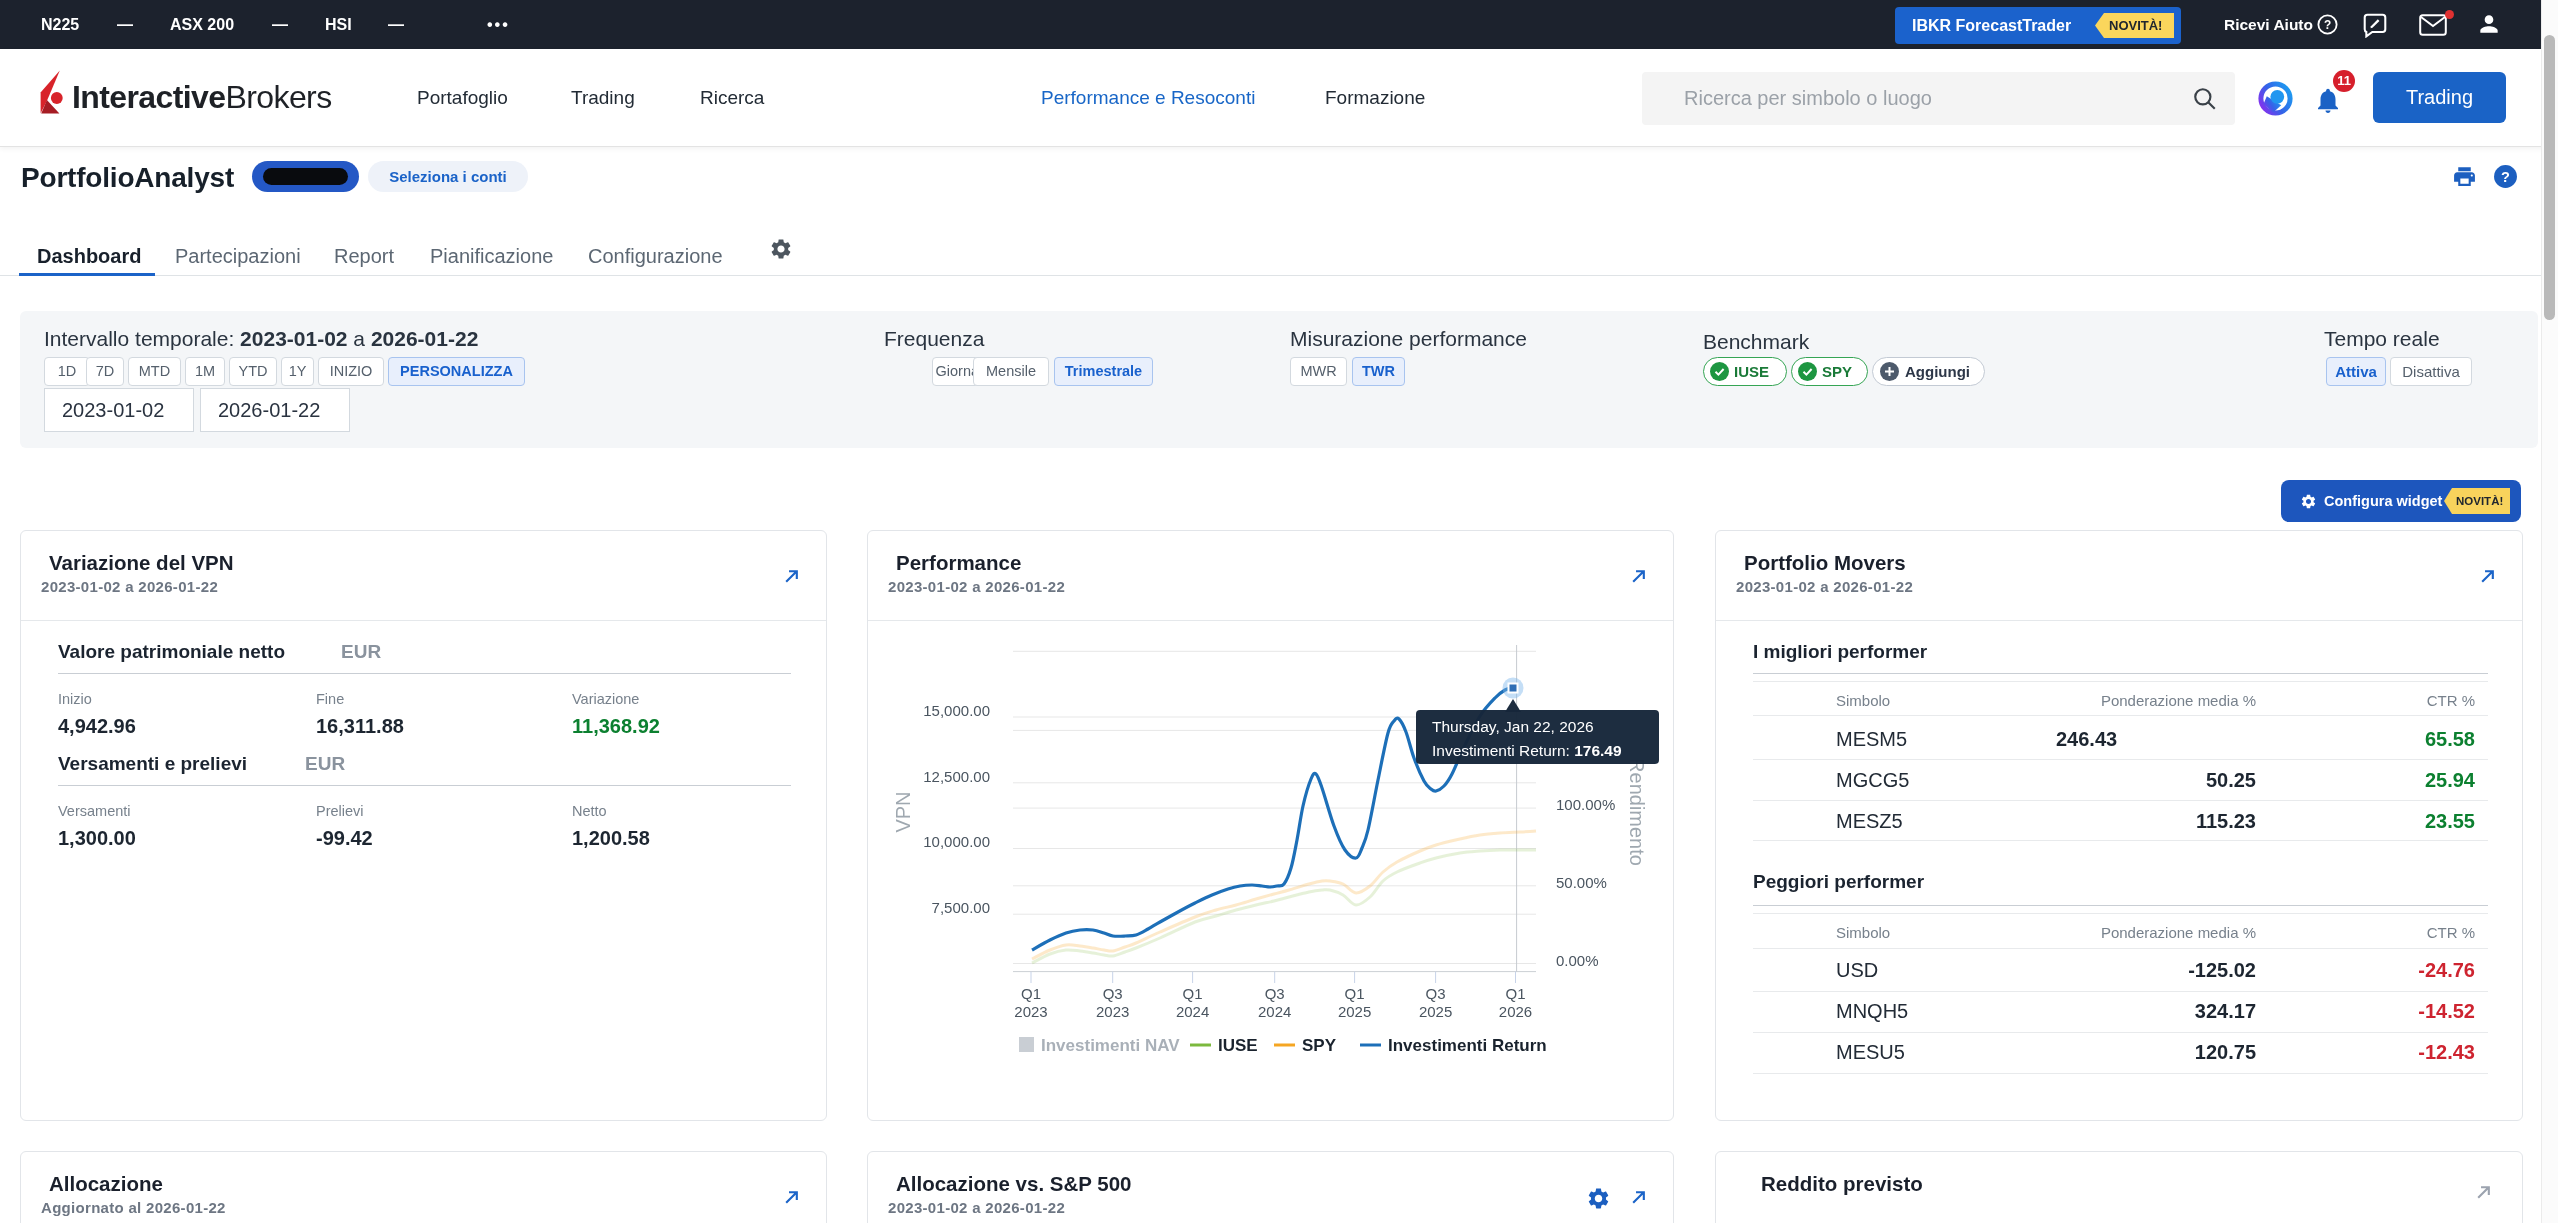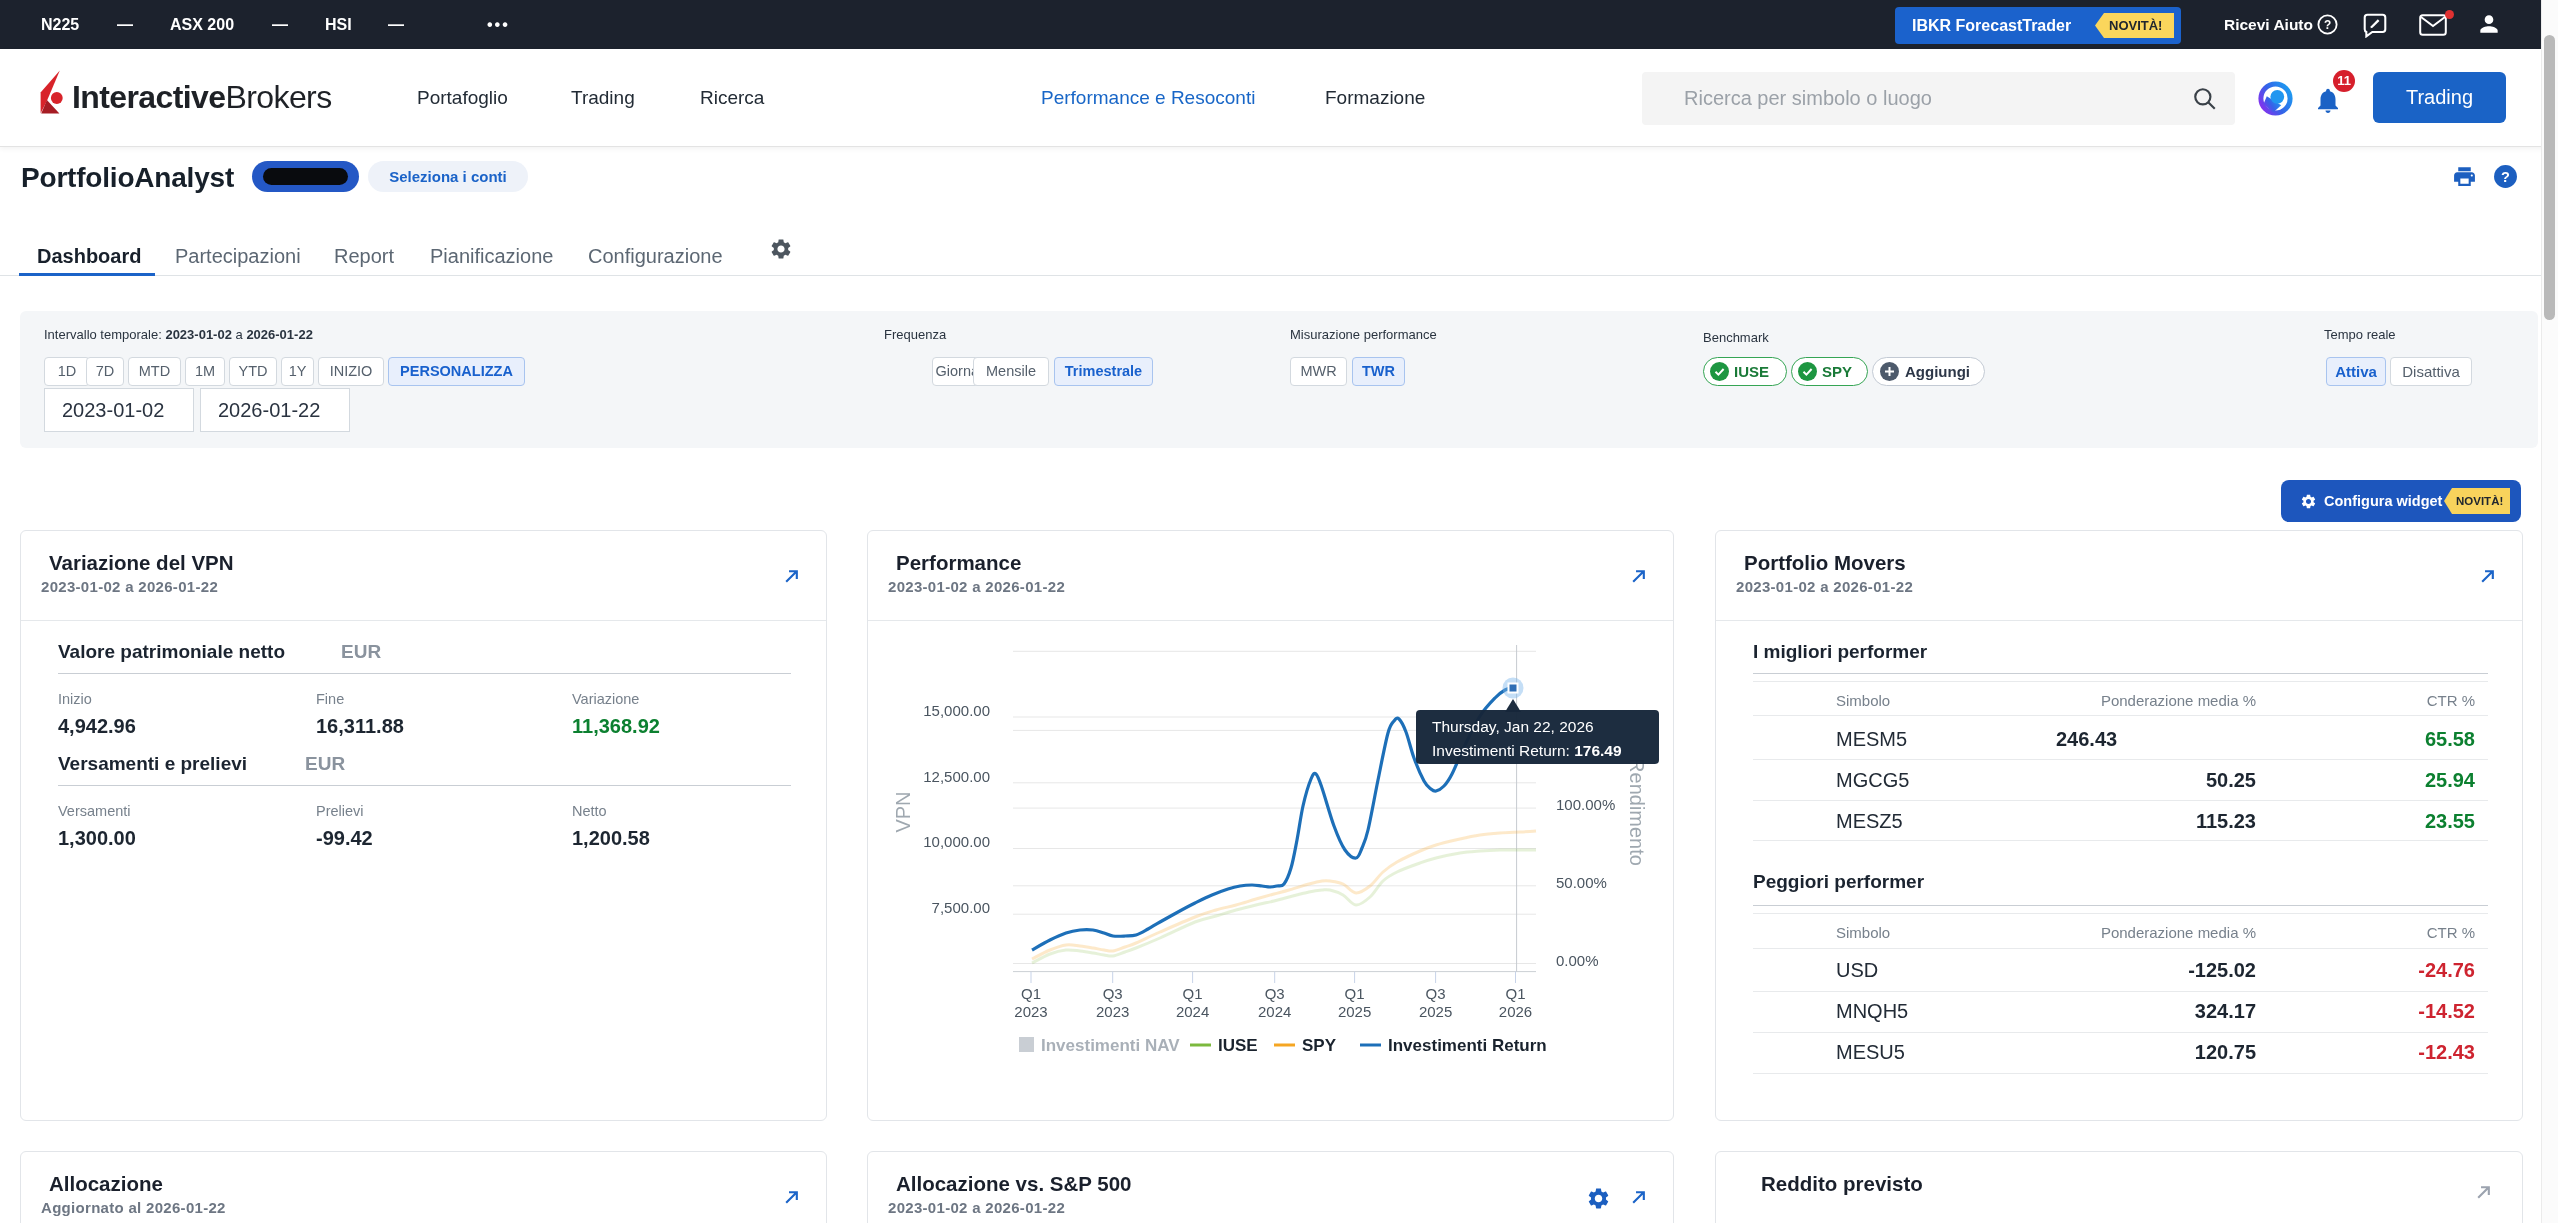--- a/index.html
+++ b/index.html
@@ -31,21 +31,21 @@
 #acct-pill { position:absolute; left:252px; top:161px; width:107px; height:31px; background:#2458c5; border-radius:16px; }
 #acct-pill .inner { position:absolute; left:11px; top:7px; width:85px; height:17px; background:#090b0e; border-radius:9px; }
 #sel-conti { position:absolute; left:368px; top:161px; width:160px; height:31px; background:#eef2f9; border-radius:16px; color:#1b63c8; font-size:15px; font-weight:700; text-align:center; line-height:31px; }
 
 .tab { position:absolute; top:245px; font-size:20px; color:#5c6773; white-space:nowrap; }
 .tab-active { color:#18202b; font-weight:700; }
 #tabline { position:absolute; left:0; top:275px; width:2558px; height:1px; background:#dfe3e6; }
 #tabunderline { position:absolute; left:19px; top:273px; width:136px; height:3px; background:#1b63c8; }
 
 #filters { position:absolute; left:20px; top:311px; width:2518px; height:137px; background:#f4f6f8; border-radius:6px; }
-.flabel { position:absolute; font-size:13px; color:#2a3440; }
+.flabel { position:absolute; font-size:21px; color:#2a3440; }
 .fbtn { position:absolute; top:357px; height:29px; background:#fff; border:1px solid #d3d9df; border-radius:4px; font-size:14.5px; color:#55606c; text-align:center; line-height:27px; }
 .fbtn-active { background:#e8effc; border-color:#a8c4ef; color:#1961cd; font-weight:700; }
 .finput { position:absolute; top:388px; height:44px; background:#fff; border:1px solid #d3d9df; font-size:20px; color:#2a3340; line-height:42px; padding-left:17px; }
 .gpill { position:absolute; top:357px; height:29px; border-radius:15px; background:#fff; font-size:15px; font-weight:700; line-height:27px; }
 
 #cfgw { position:absolute; left:2281px; top:480px; width:240px; height:42px; background:#1d56bd; border-radius:8px; }
 #cfgw .t { position:absolute; left:43px; top:0; line-height:42px; font-size:14.5px; font-weight:700; color:#fff; }
 #cfgw .tag { position:absolute; left:163px; top:8px; width:66px; height:26px; background:#f8d35c; clip-path:polygon(0 50%, 8px 0, 100% 0, 100% 100%, 8px 100%); }
 #cfgw .tag span { position:absolute; left:12px; top:0; line-height:26px; font-size:11.5px; font-weight:700; color:#20262e; }
 

